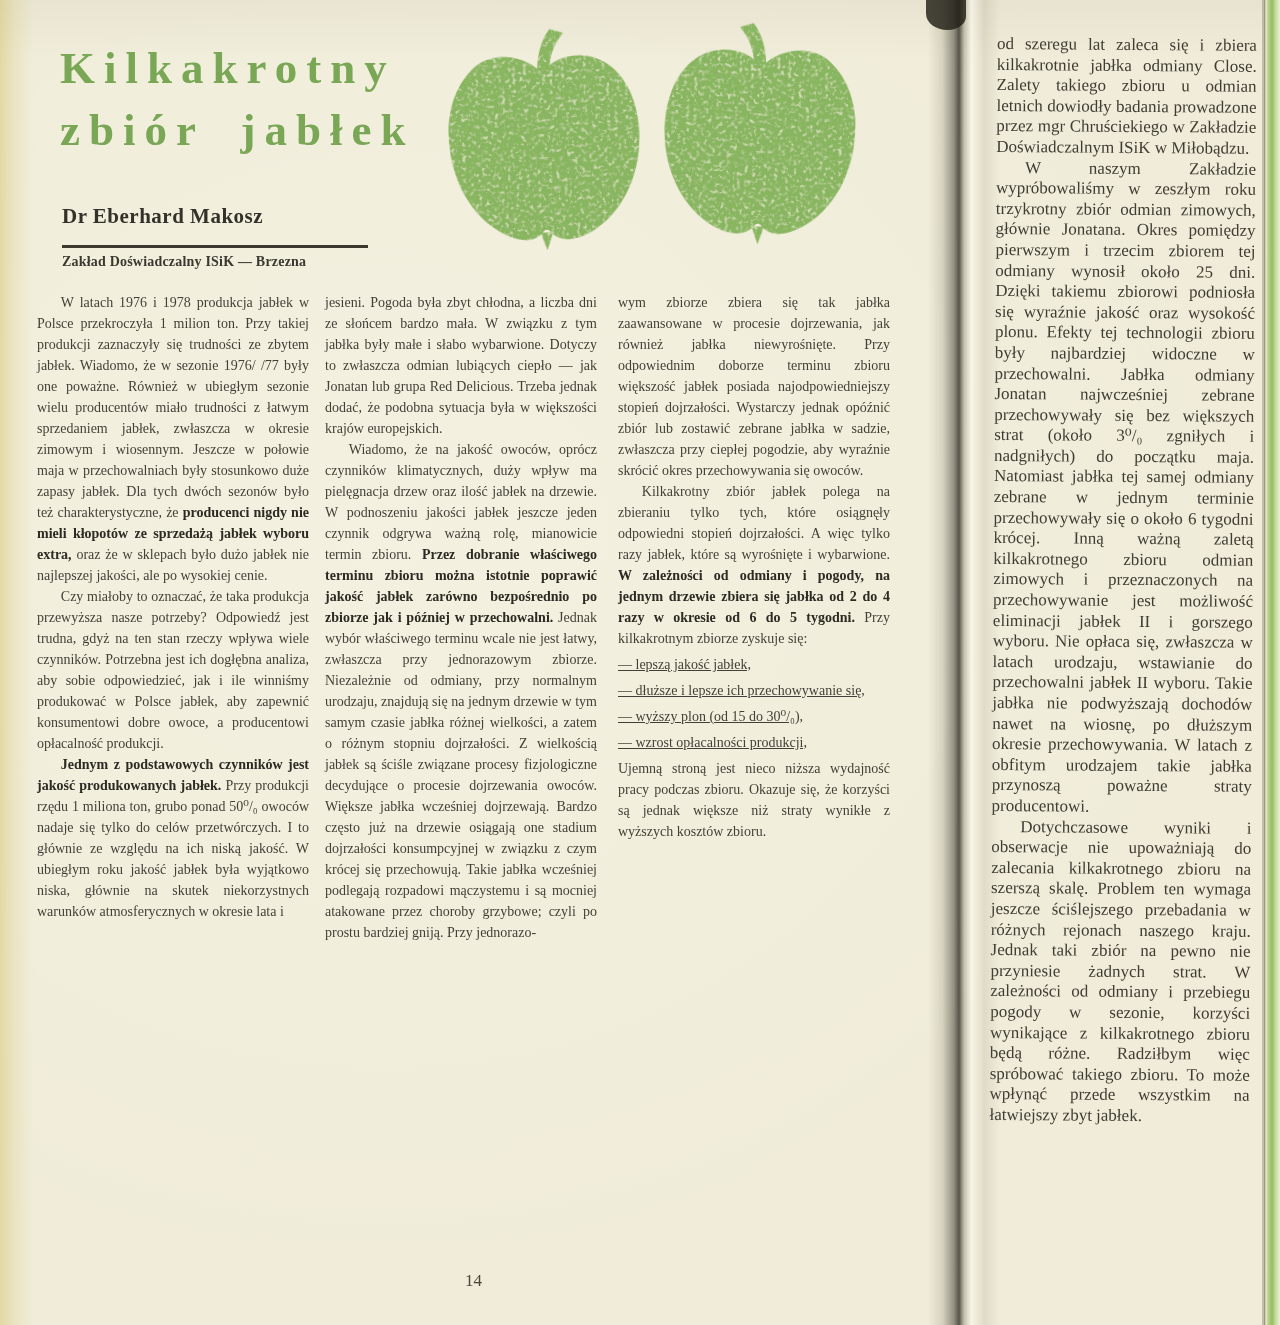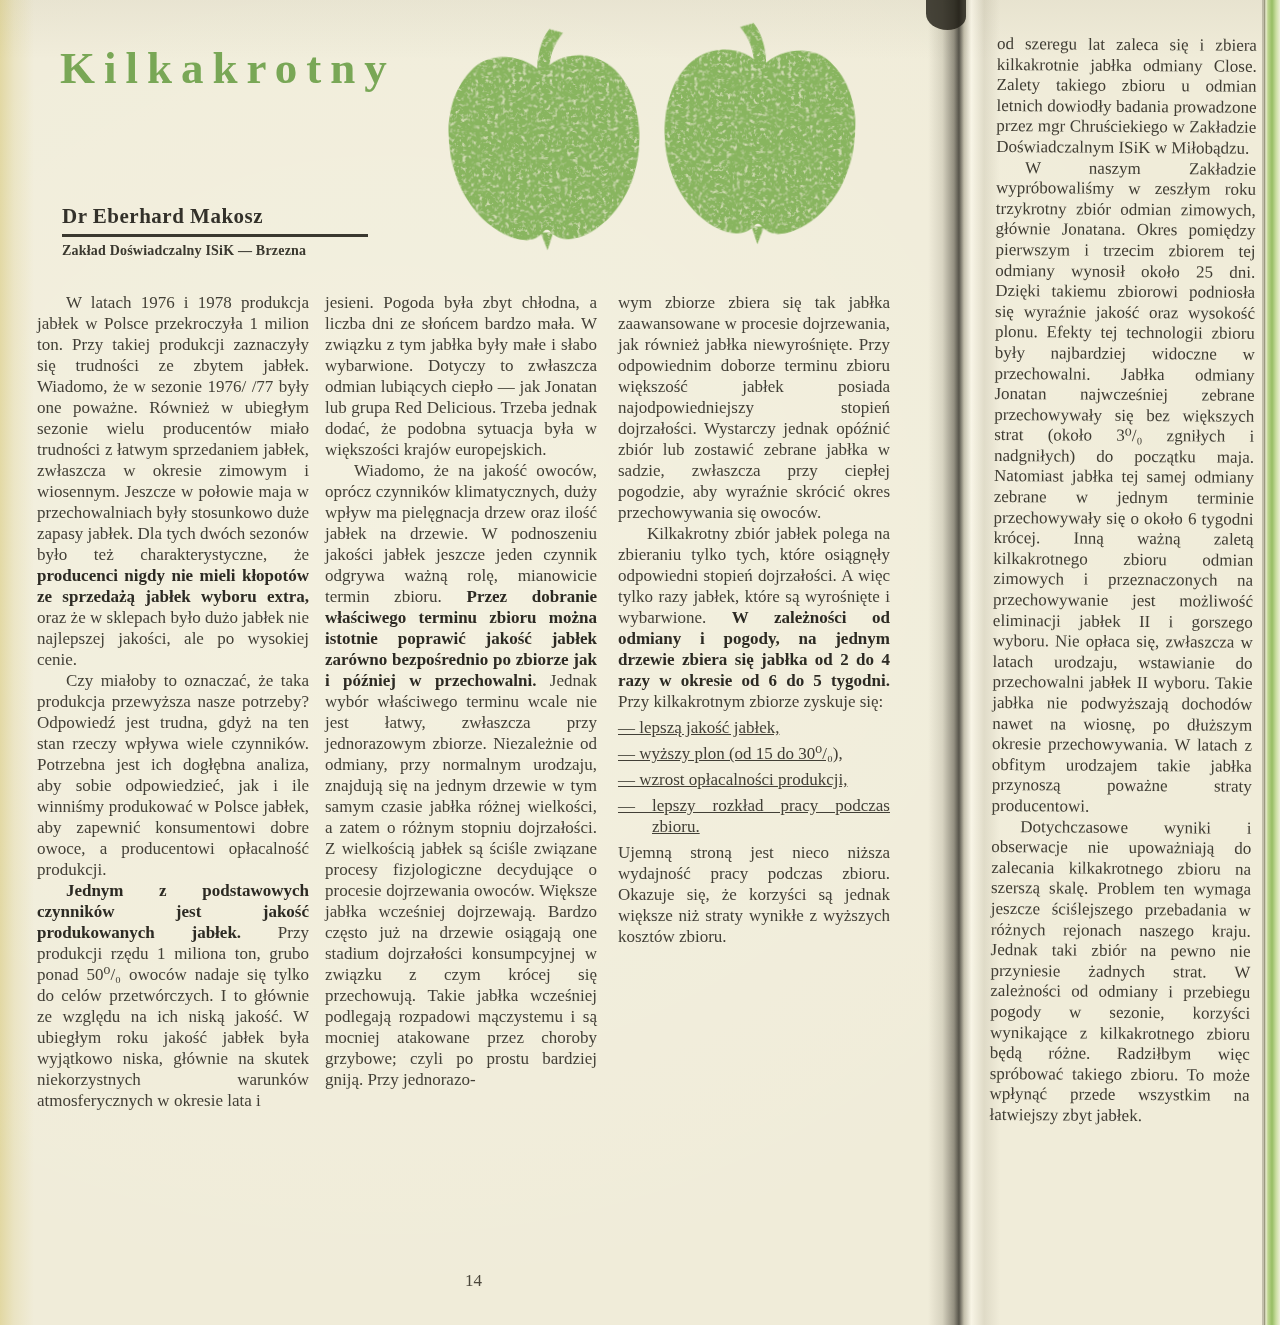--- a/index.html
+++ b/index.html
@@ -35,31 +35,31 @@
   .edge-line{position:absolute;right:16px;top:0;width:2px;height:1325px;background:rgba(110,106,85,0.35);pointer-events:none;}
 
   
   .title{position:absolute;left:60px;top:16px;color:#79a756;font-weight:bold;}
   .title .t-line{display:block;font-size:45px;line-height:62px;letter-spacing:9px;}
   .title .t-line2{letter-spacing:9px;word-spacing:16px;}
 
   
   .author-block{position:absolute;left:62px;top:204px;width:306px;}
   .author-name{font-size:21px;font-weight:bold;color:#33312a;letter-spacing:.5px;
-    border-bottom:3px solid #3a382f;padding-bottom:5px;}
+    border-bottom:3px solid #3a382f;padding-bottom:16px;}
   .author-aff{font-size:14px;font-weight:bold;color:#3a382f;margin-top:6px;letter-spacing:.2px;}
 
   
   .apple{position:absolute;pointer-events:none;}
   .apple-left{left:430px;top:22px;width:232px;height:246px;transform:rotate(-2deg);}
   .apple-right{left:642px;top:16px;width:232px;height:246px;transform:rotate(1.5deg);}
 
   
   .col{position:absolute;top:292px;width:272px;color:#423f36;
-    font-size:17px;line-height:21px;text-align:justify;}
+    font-size:14px;line-height:21px;text-align:justify;}
   .col-1{left:37px;}
   .col-2{left:325px;}
   .col-3{left:618px;}
   .col-right{position:absolute;left:997px;top:34px;width:260px;color:#3f3c33;
     font-size:17px;line-height:20.6px;text-align:justify;transform:rotate(0.4deg);transform-origin:top left;}
   .col p{margin:0;}
   .col-right p{margin:0;}
   p.indent{text-indent:1.7em;}
   p.flush{text-indent:0;}
   p.bullet{padding-left:2.0em;text-indent:-2.0em;margin:5px 0;text-decoration:underline;}
@@ -70,20 +70,21 @@
 </style>
 </head>
 <body>
 
 <div class="paper-tint"></div>
 
 <div>
 
   <h1 class="title">
     <span class="t-line">Kilkakrotny</span>
+    <span class="t-line t-line2">zbiór jabłek</span>
   </h1>
 
   <svg class="apple apple-left" viewBox="0 0 210 235" aria-hidden="true">
     <defs>
       <filter id="mottle" x="-10%" y="-10%" width="120%" height="120%">
         <feTurbulence type="fractalNoise" baseFrequency="0.28" numOctaves="3" seed="11" result="n"></feTurbulence>
         <feColorMatrix in="n" type="matrix" values="0 0 0 0 0  0 0 0 0 0  0 0 0 0 0  2 2 2 0 -3.1" result="a"></feColorMatrix>
         <feFlood flood-color="#dce3bd" flood-opacity="0.85" result="f"></feFlood>
         <feComposite in="f" in2="a" operator="in" result="sp"></feComposite>
         <feComposite in="sp" in2="SourceAlpha" operator="in" result="sp2"></feComposite>
@@ -115,23 +116,23 @@
       <p class="indent"><span class="b">Jednym z podstawowych czynników jest jakość produkowanych jabłek.</span><span> Przy produkcji rzędu 1 miliona ton, grubo ponad 50⁰/₀ owoców nadaje się tylko do celów przetwórczych. I to głównie ze względu na ich niską jakość. W ubiegłym roku jakość jabłek była wyjątkowo niska, głównie na skutek niekorzystnych warunków atmosferycznych w okresie lata i</span></p>
     </div>
   <div class="col col-2">
       <p class="flush"><span>jesieni. Pogoda była zbyt chłodna, a liczba dni ze słońcem bardzo mała. W związku z tym jabłka były małe i słabo wybarwione. Dotyczy to zwłaszcza odmian lubiących ciepło — jak Jonatan lub grupa Red Delicious. Trzeba jednak dodać, że podobna sytuacja była w większości krajów europejskich.</span></p>
       <p class="indent"><span>Wiadomo, że na jakość owoców, oprócz czynników klimatycznych, duży wpływ ma pielęgnacja drzew oraz ilość jabłek na drzewie. W podnoszeniu jakości jabłek jeszcze jeden czynnik odgrywa ważną rolę, mianowicie termin zbioru. </span><span class="b">Przez dobranie właściwego terminu zbioru można istotnie poprawić jakość jabłek zarówno bezpośrednio po zbiorze jak i później w przechowalni.</span><span> Jednak wybór właściwego terminu wcale nie jest łatwy, zwłaszcza przy jednorazowym zbiorze. Niezależnie od odmiany, przy normalnym urodzaju, znajdują się na jednym drzewie w tym samym czasie jabłka różnej wielkości, a zatem o różnym stopniu dojrzałości. Z wielkością jabłek są ściśle związane procesy fizjologiczne decydujące o procesie dojrzewania owoców. Większe jabłka wcześniej dojrzewają. Bardzo często już na drzewie osiągają one stadium dojrzałości konsumpcyjnej w związku z czym krócej się przechowują. Takie jabłka wcześniej podlegają rozpadowi mączystemu i są mocniej atakowane przez choroby grzybowe; czyli po prostu bardziej gniją. Przy jednorazo-</span></p>
     </div>
   <div class="col col-3">
       <p class="flush"><span>wym zbiorze zbiera się tak jabłka zaawansowane w procesie dojrzewania, jak również jabłka niewyrośnięte. Przy odpowiednim doborze terminu zbioru większość jabłek posiada najodpowiedniejszy stopień dojrzałości. Wystarczy jednak opóźnić zbiór lub zostawić zebrane jabłka w sadzie, zwłaszcza przy ciepłej pogodzie, aby wyraźnie skrócić okres przechowywania się owoców.</span></p>
       <p class="indent"><span>Kilkakrotny zbiór jabłek polega na zbieraniu tylko tych, które osiągnęły odpowiedni stopień dojrzałości. A więc tylko razy jabłek, które są wyrośnięte i wybarwione. </span><span class="b">W zależności od odmiany i pogody, na jednym drzewie zbiera się jabłka od 2 do 4 razy w okresie od 6 do 5 tygodni.</span><span> Przy kilkakrotnym zbiorze zyskuje się:</span></p>
       <p class="bullet"><span>— lepszą jakość jabłek,</span></p>
+      <p class="bullet"><span>— dłuższe i lepsze ich przechowywanie się,</span></p>
       <p class="bullet"><span>— wyższy plon (od 15 do 30⁰/₀),</span></p>
       <p class="bullet"><span>— wzrost opłacalności produkcji,</span></p>
-      <p class="bullet"><span>— lepszy rozkład pracy podczas zbioru.</span></p>
       <p class="flush"><span>Ujemną stroną jest nieco niższa wydajność pracy podczas zbioru. Okazuje się, że korzyści są jednak większe niż straty wynikłe z wyższych kosztów zbioru.</span></p>
     </div>
 
   <div class="page-number">14</div>
 </div>
 
 <div>
   <div class="col-right">
       <p class="flush"><span>od szeregu lat zaleca się i zbiera kilkakrotnie jabłka odmiany Close. Zalety takiego zbioru u odmian letnich dowiodły badania prowadzone przez mgr Chruściekiego w Zakładzie Doświadczalnym ISiK w Miłobądzu.</span></p>
       <p class="indent"><span>W naszym Zakładzie wypróbowaliśmy w zeszłym roku trzykrotny zbiór odmian zimowych, głównie Jonatana. Okres pomiędzy pierwszym i trzecim zbiorem tej odmiany wynosił około 25 dni. Dzięki takiemu zbiorowi podniosła się wyraźnie jakość oraz wysokość plonu. Efekty tej technologii zbioru były najbardziej widoczne w przechowalni. Jabłka odmiany Jonatan najwcześniej zebrane przechowywały się bez większych strat (około 3⁰/₀ zgniłych i nadgniłych) do początku maja. Natomiast jabłka tej samej odmiany zebrane w jednym terminie przechowywały się o około 6 tygodni krócej. Inną ważną zaletą kilkakrotnego zbioru odmian zimowych i przeznaczonych na przechowywanie jest możliwość eliminacji jabłek II i gorszego wyboru. Nie opłaca się, zwłaszcza w latach urodzaju, wstawianie do przechowalni jabłek II wyboru. Takie jabłka nie podwyższają dochodów nawet na wiosnę, po dłuższym okresie przechowywania. W latach z obfitym urodzajem takie jabłka przynoszą poważne straty producentowi.</span></p>

